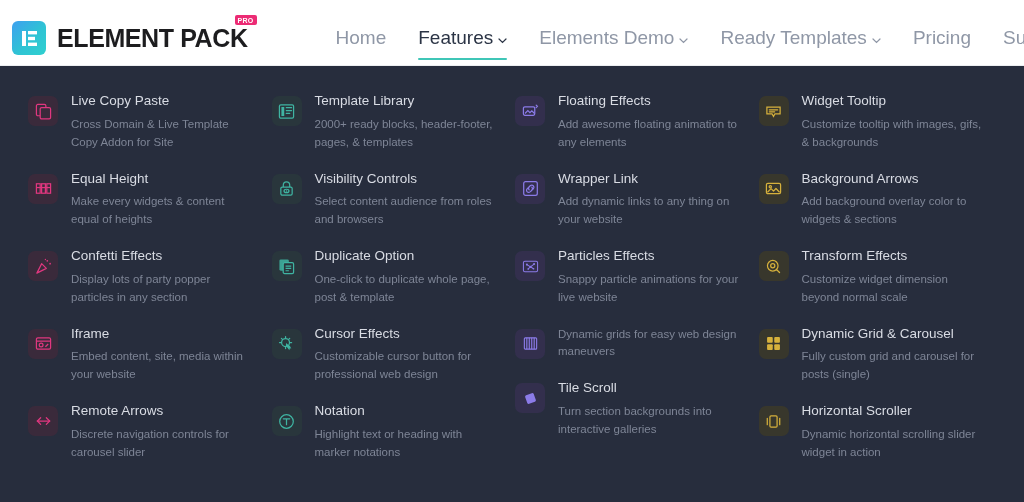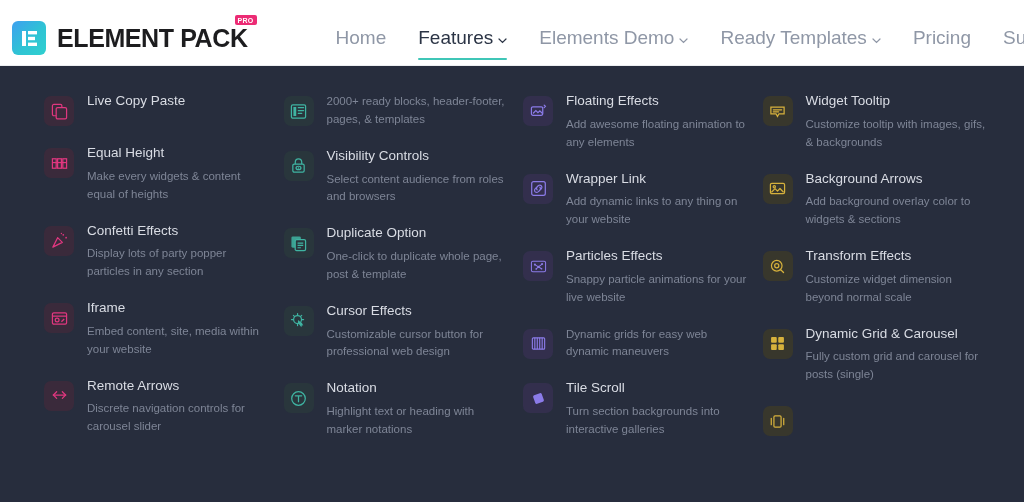--- a/index.html
+++ b/index.html
@@ -61,21 +61,21 @@
     background: linear-gradient(100deg, #2fd18e 0%, #2fc2c6 48%, #31a8e8 100%);
     color: #ffffff; font-size: 12.5px; font-weight: bold;
     padding: 12px 22px; border-radius: 6px; border: none;
     cursor: pointer; white-space: nowrap; letter-spacing: .1px;
   }
 
   
   .features {
     background: #272d3d;
     height: 436px;
-    padding: 27px 22px 0 44px;
+    padding: 27px 22px 0 28px;
     display: grid;
     grid-template-columns: repeat(4, 1fr);
     column-gap: 0px;
     align-content: start;
   }
   .col { display: flex; flex-direction: column; padding-right: 16px; }
 
   .feature {
     display: flex;
     gap: 13px;
@@ -176,20 +176,21 @@
 
     <div class="feature">
       <span class="f-icon tint-pink">
         <svg width="17" height="17" viewBox="0 0 18 18" fill="none" stroke="#e0377f" stroke-width="1.3">
           <rect x="1.5" y="1.5" width="10" height="12" rx="1.5"></rect>
           <rect x="5.5" y="4.8" width="11" height="12" rx="1.5" fill="#3a2a3b"></rect>
         </svg>
       </span>
       <div class="f-body">
         <div class="f-title">Live Copy Paste</div>
+        <div class="f-desc">Cross Domain &amp; Live Template Copy Addon for Site</div>
       </div>
     </div>
 
     <div class="feature">
       <span class="f-icon tint-pink">
         <svg width="17" height="17" viewBox="0 0 18 18" fill="none" stroke="#e0377f" stroke-width="1.3">
           <rect x="1.5" y="4" width="4" height="10"></rect>
             <rect x="7" y="4" width="4" height="10"></rect>
             <rect x="12.5" y="4" width="4" height="10"></rect>
           <path d="M1.5 8h15"></path>
@@ -250,20 +251,21 @@
 
     <div class="feature">
       <span class="f-icon tint-teal">
         <svg width="17" height="17" viewBox="0 0 18 18" fill="none" stroke="#3fb4a2" stroke-width="1.3" stroke-linecap="round">
           <rect x="1.5" y="2" width="15" height="14" rx="1.5"></rect>
           <rect x="3.6" y="4.2" width="3" height="9.6" fill="#3fb4a2" stroke="none"></rect>
           <path d="M8.8 5h5.6M8.8 8h5.6M8.8 11h3.6"></path>
         </svg>
       </span>
       <div class="f-body">
+        <div class="f-title">Template Library</div>
         <div class="f-desc">2000+ ready blocks, header-footer, pages, &amp; templates</div>
       </div>
     </div>
 
     <div class="feature">
       <span class="f-icon tint-teal">
         <svg width="17" height="17" viewBox="0 0 18 18" fill="none" stroke="#3fb4a2" stroke-width="1.3">
           <rect x="3" y="7.5" width="12" height="8.5" rx="1.5"></rect>
           <path d="M5.6 7.5V5.4a3.4 3.4 0 016.8 0v2.1"></path>
           <ellipse cx="9" cy="11.6" rx="2.6" ry="1.8"></ellipse>
@@ -367,21 +369,21 @@
     </div>
 
     <div class="feature">
       <span class="f-icon tint-purple">
         <svg width="17" height="17" viewBox="0 0 18 18" fill="none" stroke="#8b7be8" stroke-width="1.2">
           <rect x="2.5" y="3" width="13" height="12" rx="1"></rect>
           <path d="M5.1 3v12M7.7 3v12M10.3 3v12M12.9 3v12"></path>
         </svg>
       </span>
       <div class="f-body">
-        <div class="f-desc">Dynamic grids for easy web dynamic maneuvers</div>
+        <div class="f-desc">Dynamic grids for easy web design maneuvers</div>
       </div>
     </div>
 
     <div class="feature">
       <span class="f-icon tint-purple">
         <svg width="17" height="17" viewBox="0 0 18 18">
           <rect x="4.2" y="4.2" width="9.6" height="9.6" rx="1.6" fill="#8b7be8" transform="rotate(-20 9 9)"></rect>
         </svg>
       </span>
       <div class="f-body">
@@ -449,16 +451,20 @@
       </div>
     </div>
 
     <div class="feature">
       <span class="f-icon tint-gold">
         <svg width="17" height="17" viewBox="0 0 18 18" fill="none" stroke="#d6b13c" stroke-width="1.3" stroke-linecap="round">
           <rect x="5.2" y="3" width="7.6" height="12" rx="1.2"></rect>
           <path d="M2.4 5.6v6.8M15.6 5.6v6.8"></path>
         </svg>
       </span>
+      <div class="f-body">
+        <div class="f-title">Horizontal Scroller</div>
+        <div class="f-desc">Dynamic horizontal scrolling slider widget in action</div>
+      </div>
     </div>
   </div>
 
 </div>
 
 </body></html>

